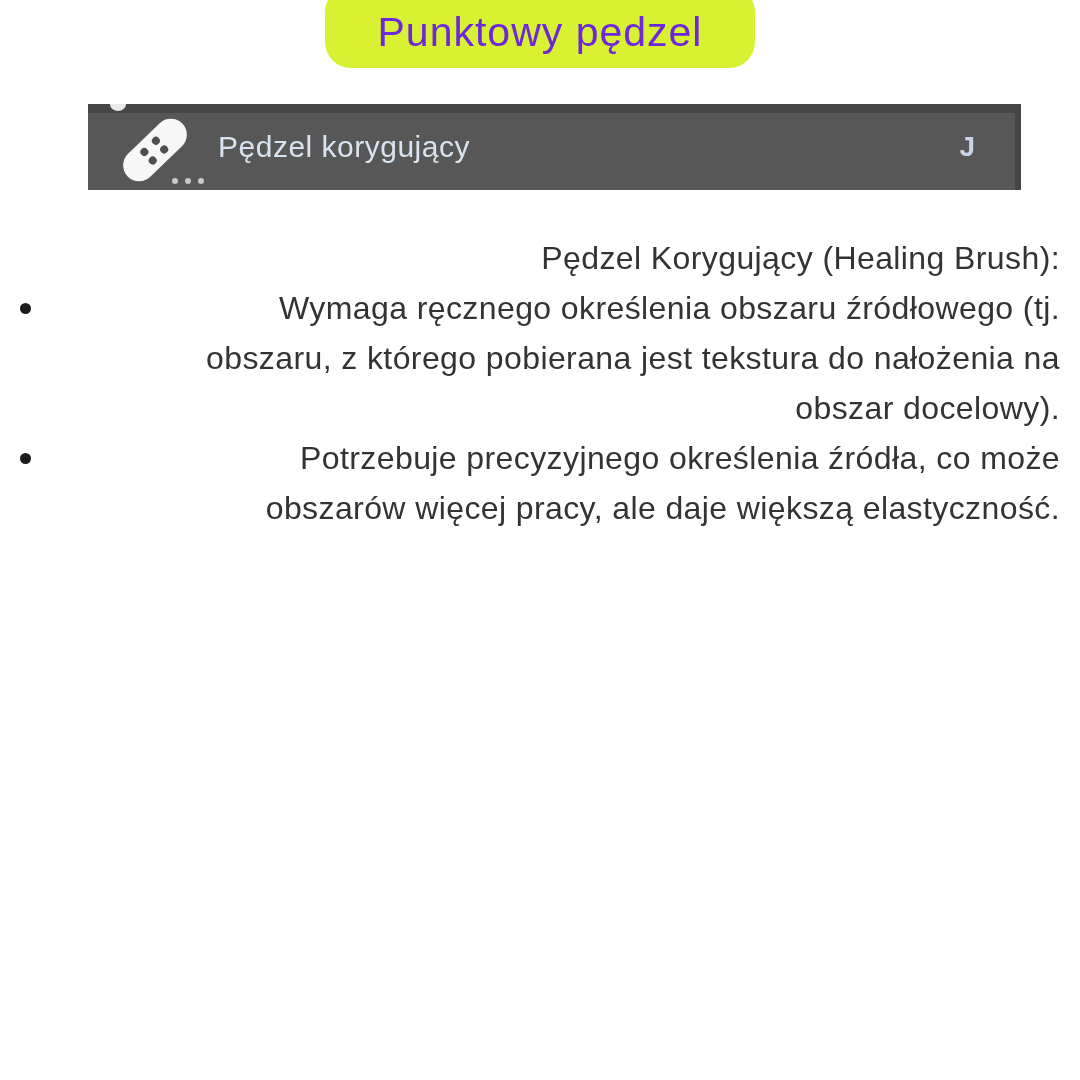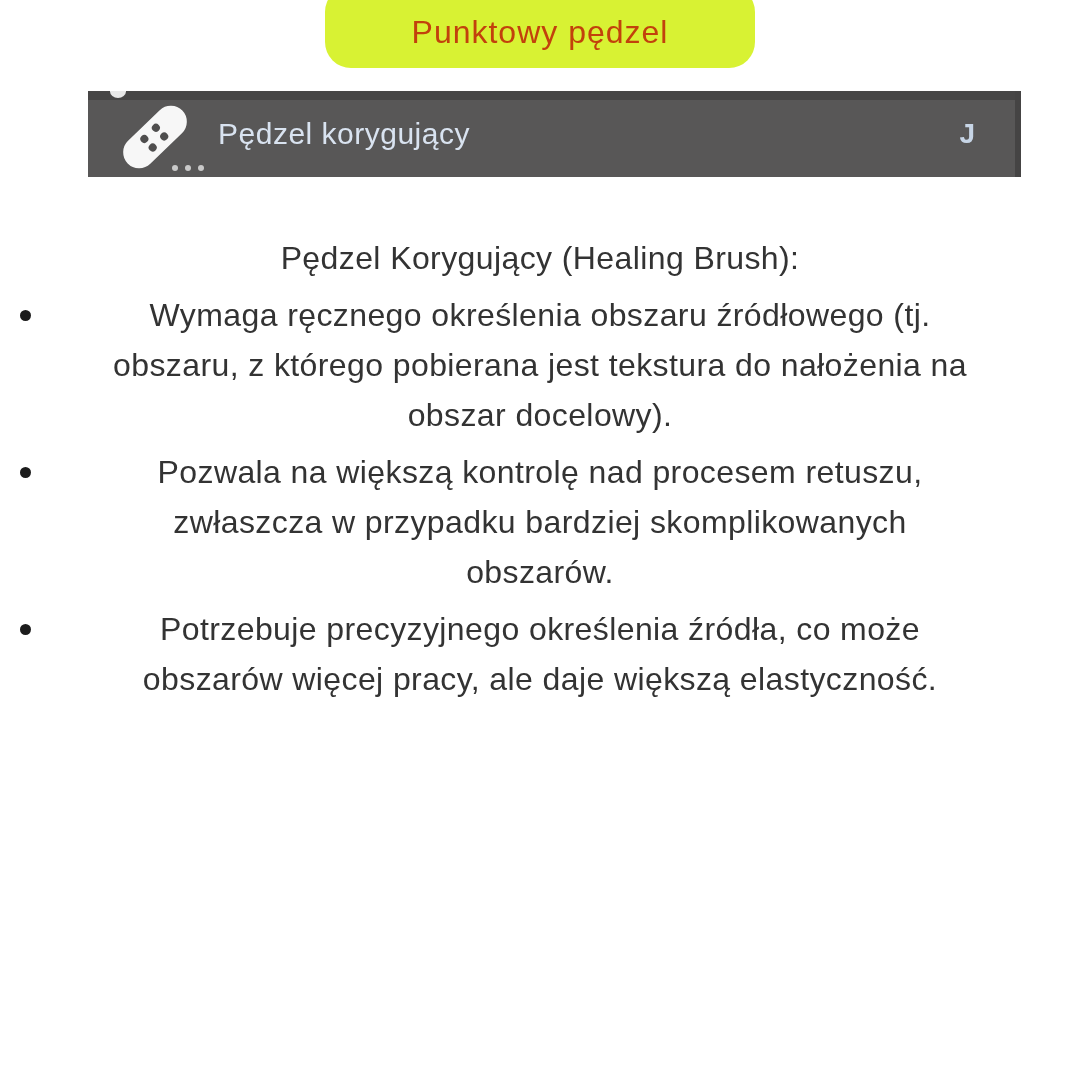--- a/index.html
+++ b/index.html
@@ -16,30 +16,30 @@
     position: absolute;
     left: 325px; top: -14px;
     width: 430px; height: 82px;
     background: #d8f233;
     border-radius: 26px;
     display: flex; align-items: center; justify-content: center;
     padding-top: 10px;
     box-sizing: border-box;
   }
   .title-pill .title-text {
-    font-size: 32px;
+    font-size: 41px;
     letter-spacing: 1px;
-    color: #c2410c;
+    color: #6d28d9;
     white-space: nowrap;
   }
 
   
   .ps-bar {
     position: absolute;
-    left: 88px; top: 91px;
+    left: 88px; top: 104px;
     width: 933px; height: 86px;
     background: #585757;
     border-right: 6px solid #454444;
     box-sizing: border-box;
     overflow: hidden;
   }
   .ps-bar-topstrip {
     position: absolute;
     left: 0; top: 0; right: 0;
     height: 9px;
@@ -104,32 +104,32 @@
   }
 
   
   .content {
     position: absolute;
     left: 20px; right: 20px; top: 233px;
     color: #333333;
     font-size: 32px;
     line-height: 50px;
     letter-spacing: 0.4px;
-    text-align: center;
+    text-align: right;
   }
   .heading-line { white-space: nowrap; }
   .bullet-item { position: relative; }
   .bullet-item .bullet-dot {
     position: absolute;
     left: 0; top: 20px;
     width: 11px; height: 11px;
     border-radius: 50%;
     background: #1c1c1c;
   }
-  .bullet-item .bullet-text { white-space: pre-line; margin-top: 7px; }
+  .bullet-item .bullet-text { white-space: pre-line; }
 </style>
 </head>
 <body>
 
 <div class="title-pill">
   <span class="title-text">Punktowy pędzel</span>
 </div>
 
 <div class="ps-bar">
   <div class="ps-bar-topstrip">
@@ -155,26 +155,20 @@
 <div class="content">
   <div class="heading-line">Pędzel Korygujący (Healing Brush):</div>
 
   <div class="bullet-item">
     <span class="bullet-dot"></span>
     <div class="bullet-text">Wymaga ręcznego określenia obszaru źródłowego (tj.
 obszaru, z którego pobierana jest tekstura do nałożenia na
 obszar docelowy).</div>
   </div>
 
-  <div class="bullet-item">
-    <span class="bullet-dot"></span>
-    <div class="bullet-text">Pozwala na większą kontrolę nad procesem retuszu,
-zwłaszcza w przypadku bardziej skomplikowanych
-obszarów.</div>
-  </div>
 
 
   <div class="bullet-item">
     <span class="bullet-dot"></span>
     <div class="bullet-text">Potrzebuje precyzyjnego określenia źródła, co może
 obszarów więcej pracy, ale daje większą elastyczność.</div>
   </div>
 </div>
 
 </body></html>

